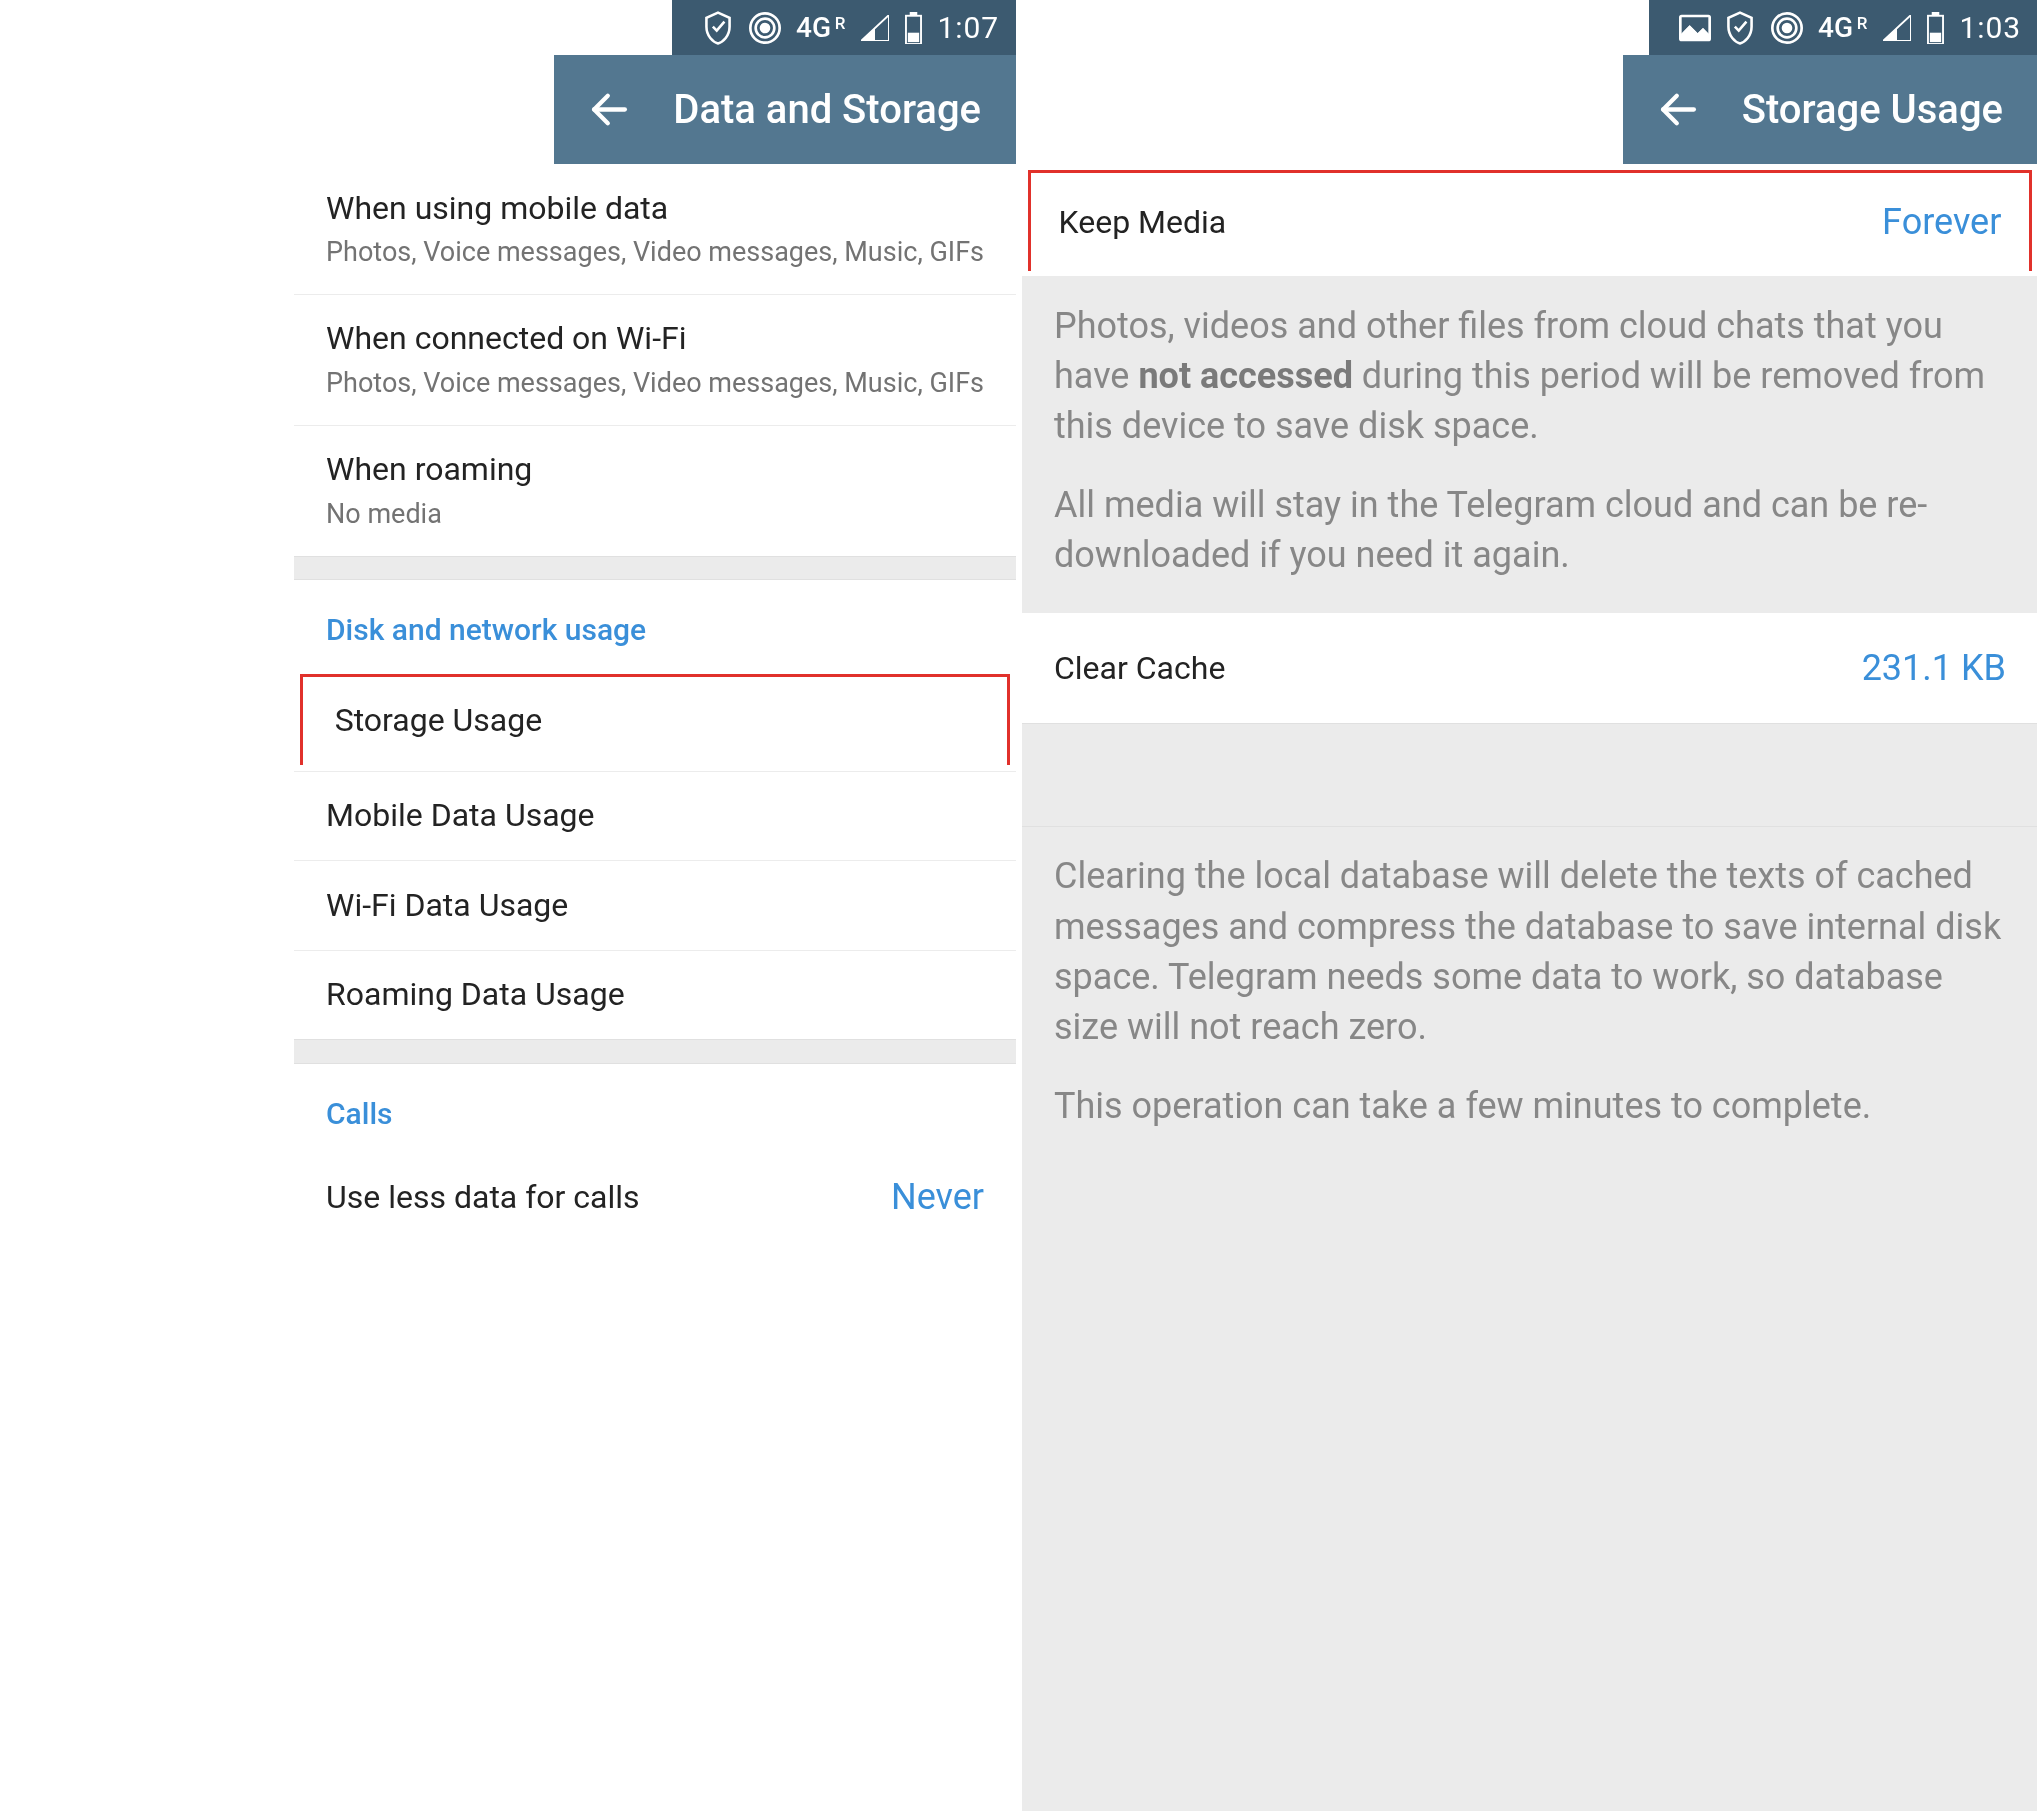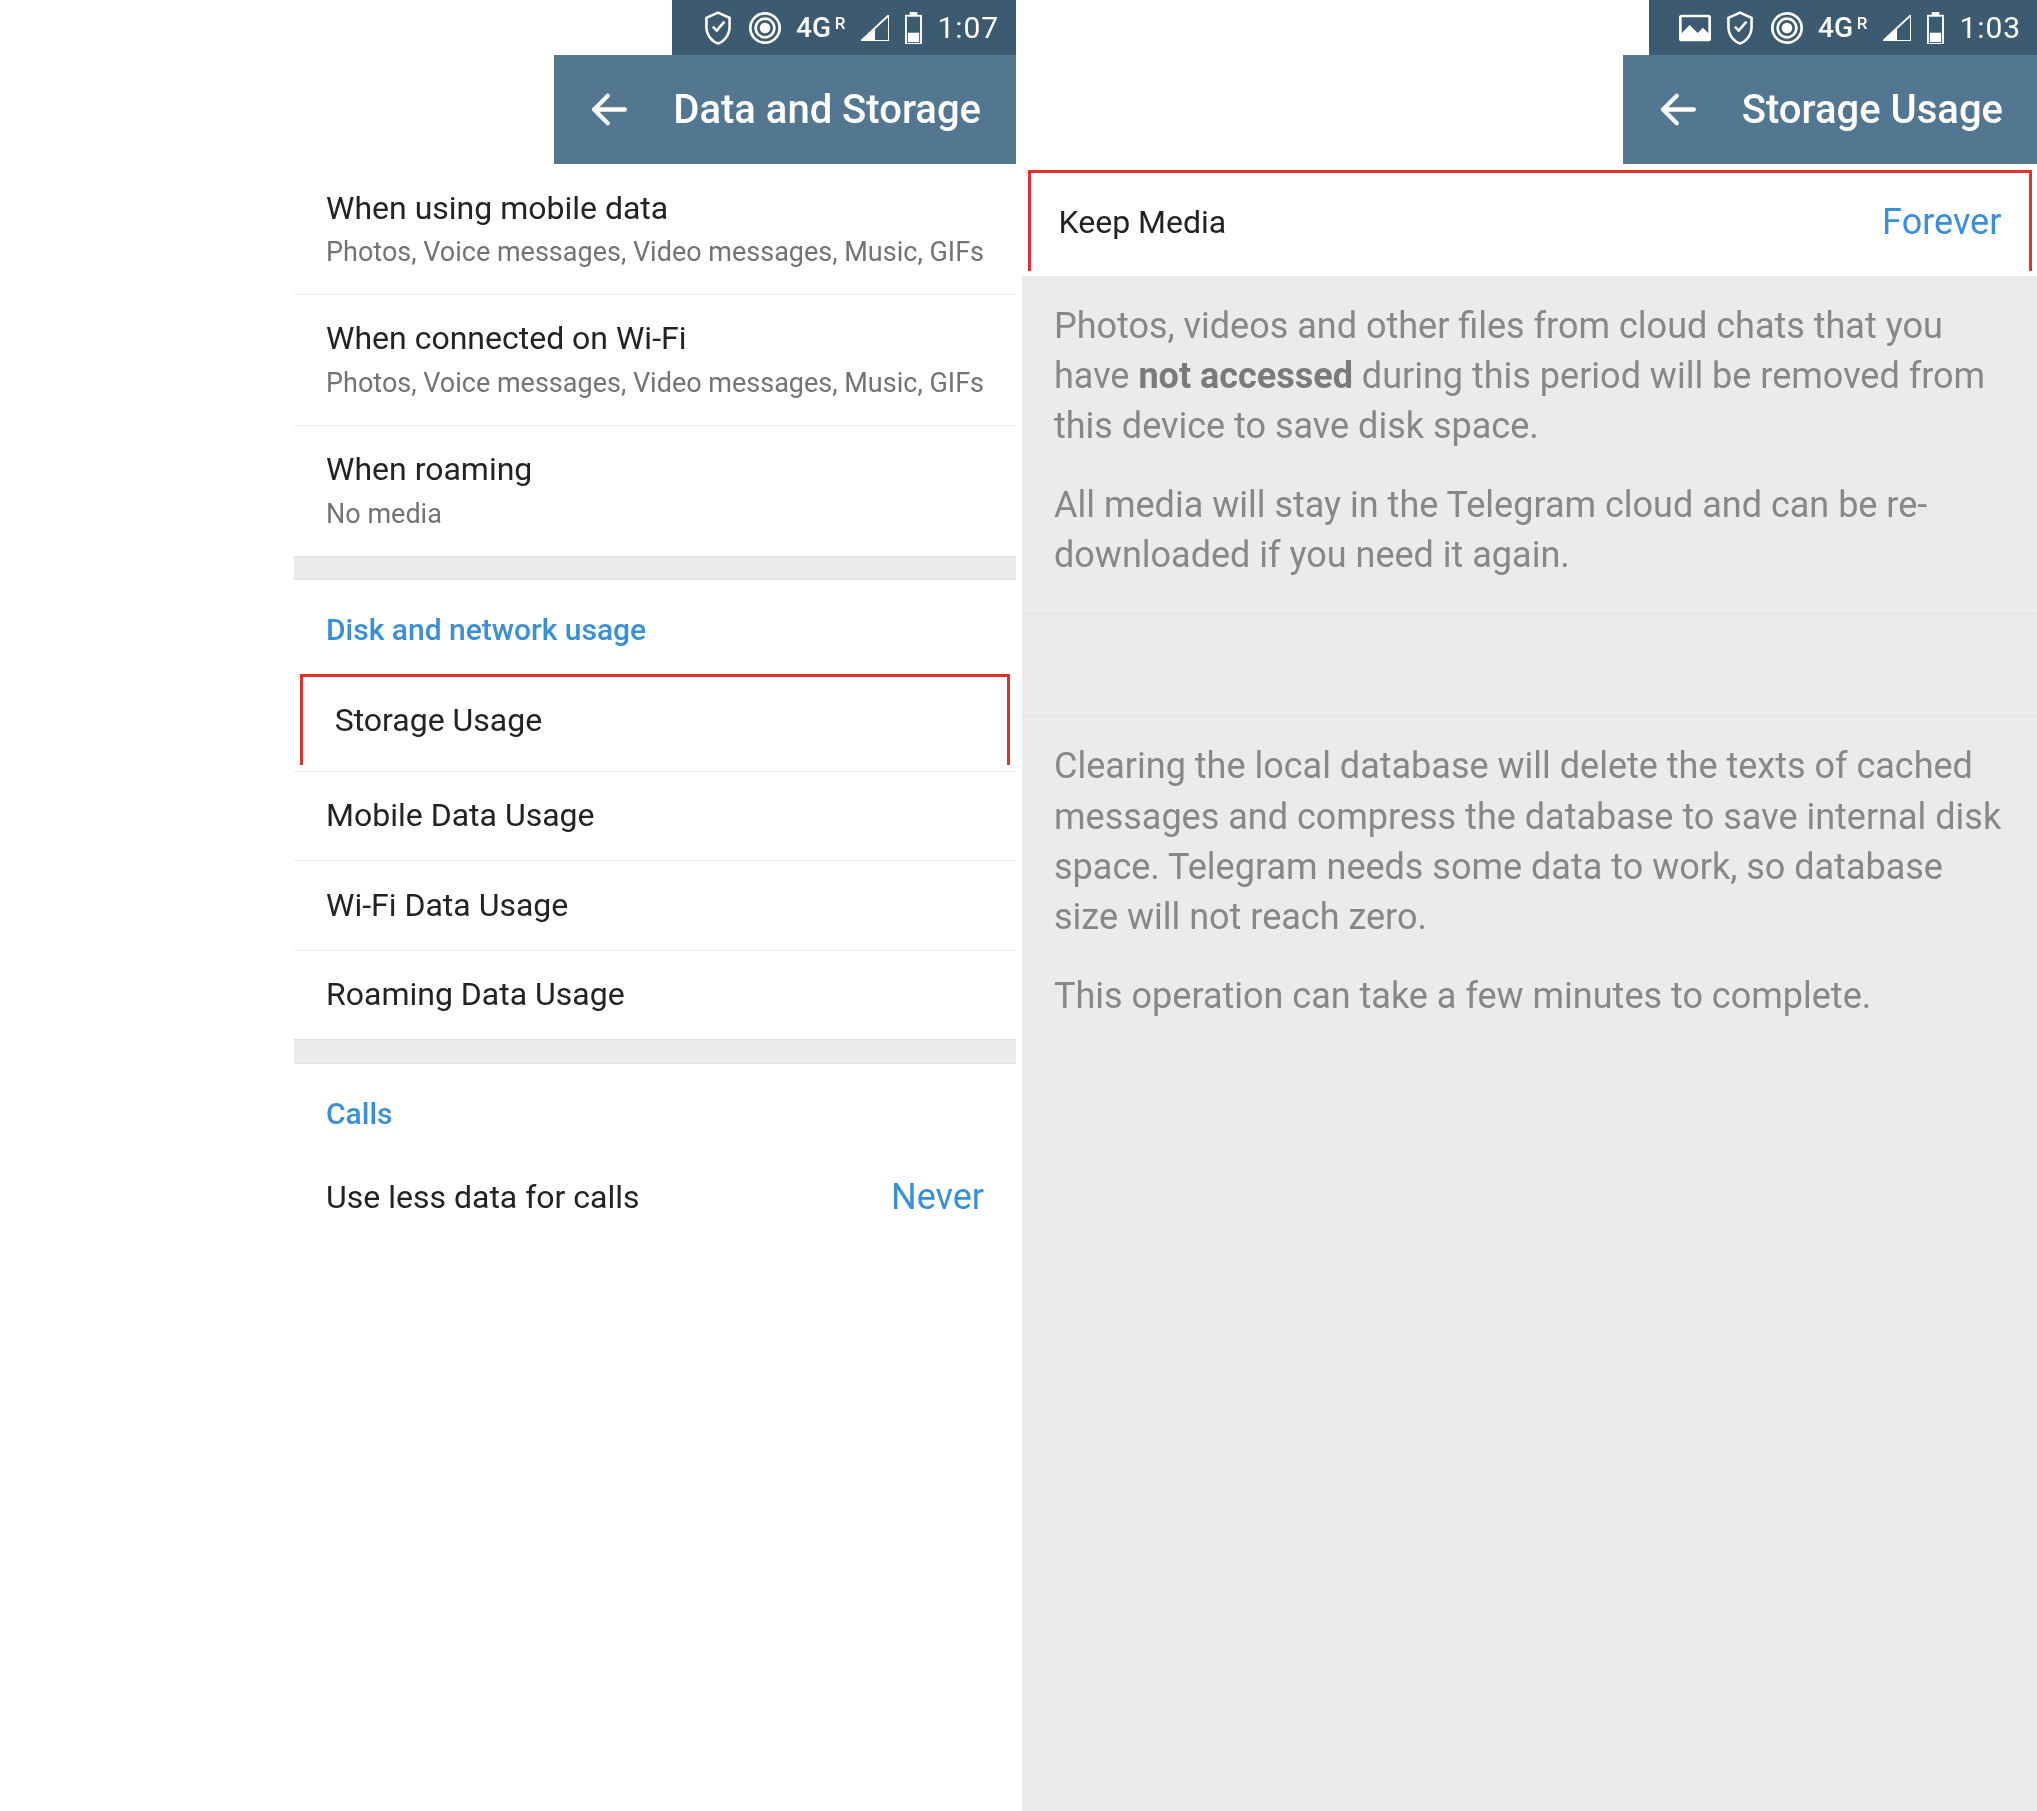--- a/index.html
+++ b/index.html
@@ -265,20 +265,24 @@
     <div class="row with-value highlight-red" style="padding:28px 28px;">
       <div class="primary">Keep Media</div>
       <div class="value-blue">Forever</div>
     </div>
 
     <div class="info-block">
       <p><span>Photos, videos and other files from cloud chats that you have </span><span class="b">not accessed</span><span> during this period will be removed from this device to save disk space.</span></p>
       <p>All media will stay in the Telegram cloud and can be re-downloaded if you need it again.</p>
     </div>
 
+    <div class="row with-value" style="padding:34px 32px;">
+      <div class="primary">Clear Cache</div>
+      <div class="value-blue">231.1 KB</div>
+    </div>
 
     <div class="group-divider short"></div>
 
 
     <div class="info-block">
       <p>Clearing the local database will delete the texts of cached messages and compress the database to save internal disk space. Telegram needs some data to work, so database size will not reach zero.</p>
       <p>This operation can take a few minutes to complete.</p>
     </div>
 
     <div class="fill-rest"></div>

